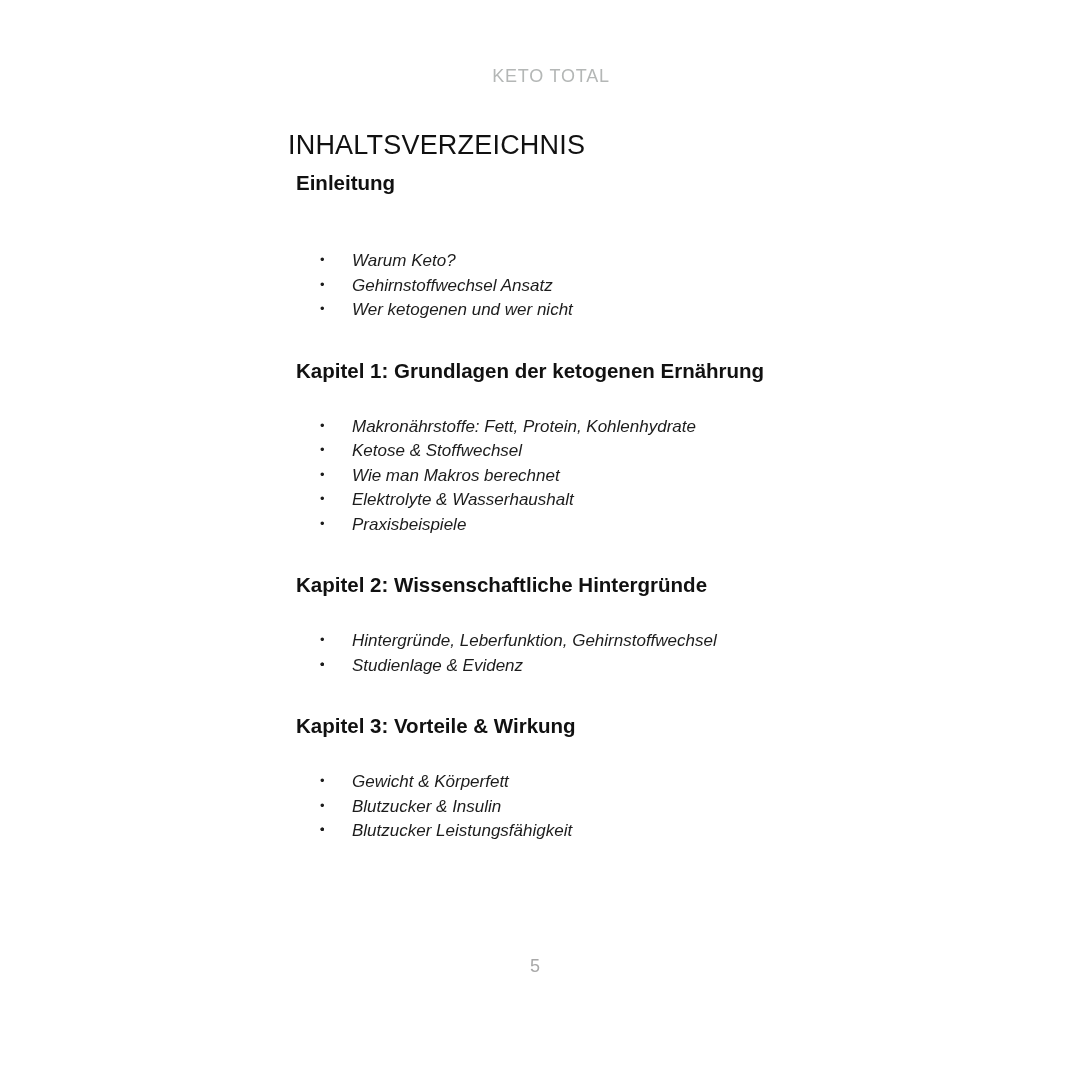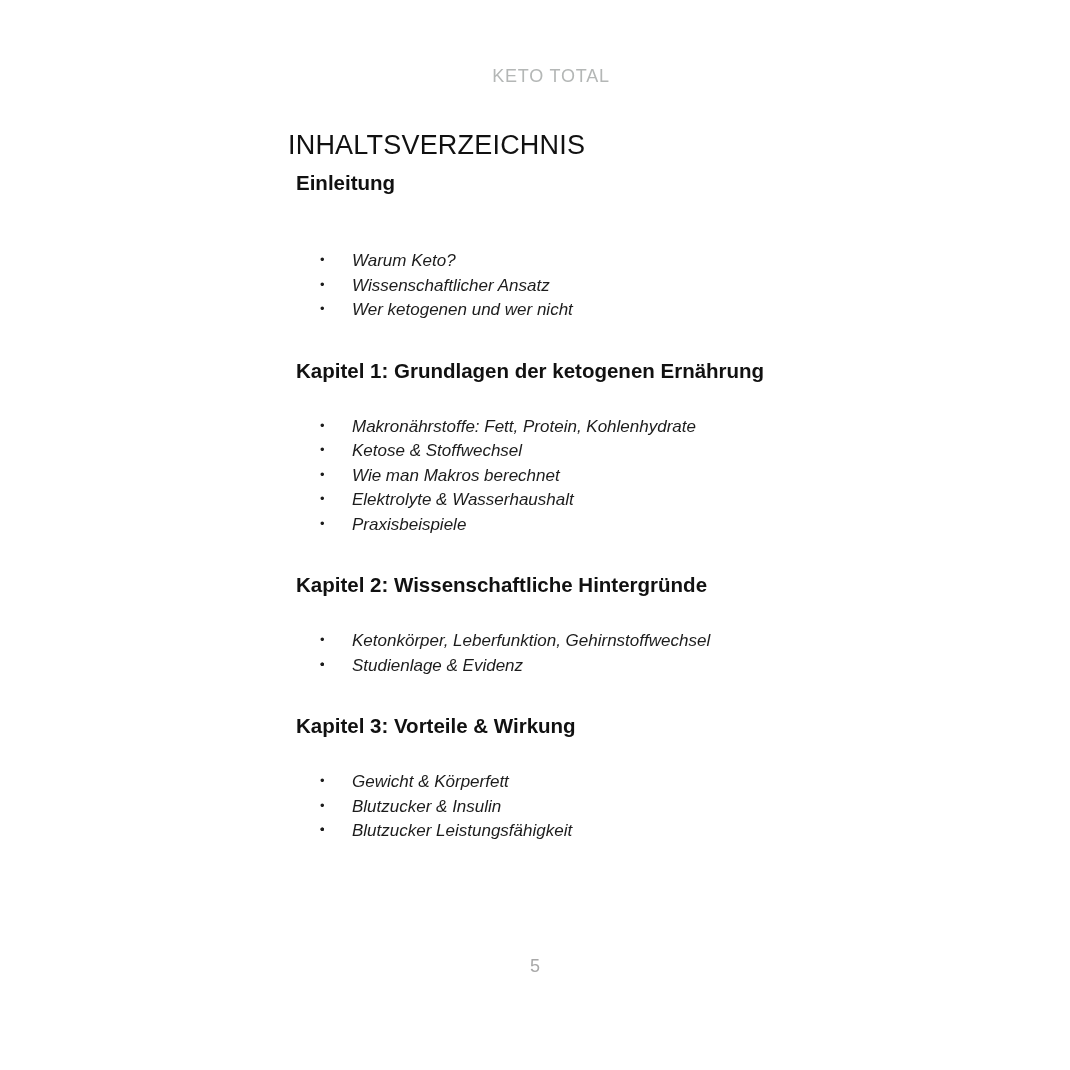--- a/index.html
+++ b/index.html
@@ -104,21 +104,21 @@
 
   <div id="sections-container">
   <section class="section">
     <h2 class="section-heading">Einleitung</h2>
     <ul class="toc-list">
   <li>
     <span class="bullet">•</span><span>Warum Keto?</span>
   </li>
 
   <li>
-    <span class="bullet">•</span><span>Wissenschaftlicher Ansatz</span>
+    <span class="bullet">•</span><span>Gehirnstoffwechsel Ansatz</span>
   </li>
 
   <li>
     <span class="bullet">•</span><span>Wer ketogenen und wer nicht</span>
   </li>
 </ul>
   </section>
 
   <section class="section">
     <h2 class="section-heading">Kapitel 1: Grundlagen der ketogenen Ernährung</h2>
@@ -142,21 +142,21 @@
   <li>
     <span class="bullet">•</span><span>Praxisbeispiele</span>
   </li>
 </ul>
   </section>
 
   <section class="section">
     <h2 class="section-heading">Kapitel 2: Wissenschaftliche Hintergründe</h2>
     <ul class="toc-list">
   <li>
-    <span class="bullet">•</span><span>Ketonkörper, Leberfunktion, Gehirnstoffwechsel</span>
+    <span class="bullet">•</span><span>Hintergründe, Leberfunktion, Gehirnstoffwechsel</span>
   </li>
 
   <li>
     <span class="bullet">•</span>
   </li>
 
   <li>
     <span class="bullet">•</span><span>Studienlage &amp; Evidenz</span>
   </li>
 </ul>

